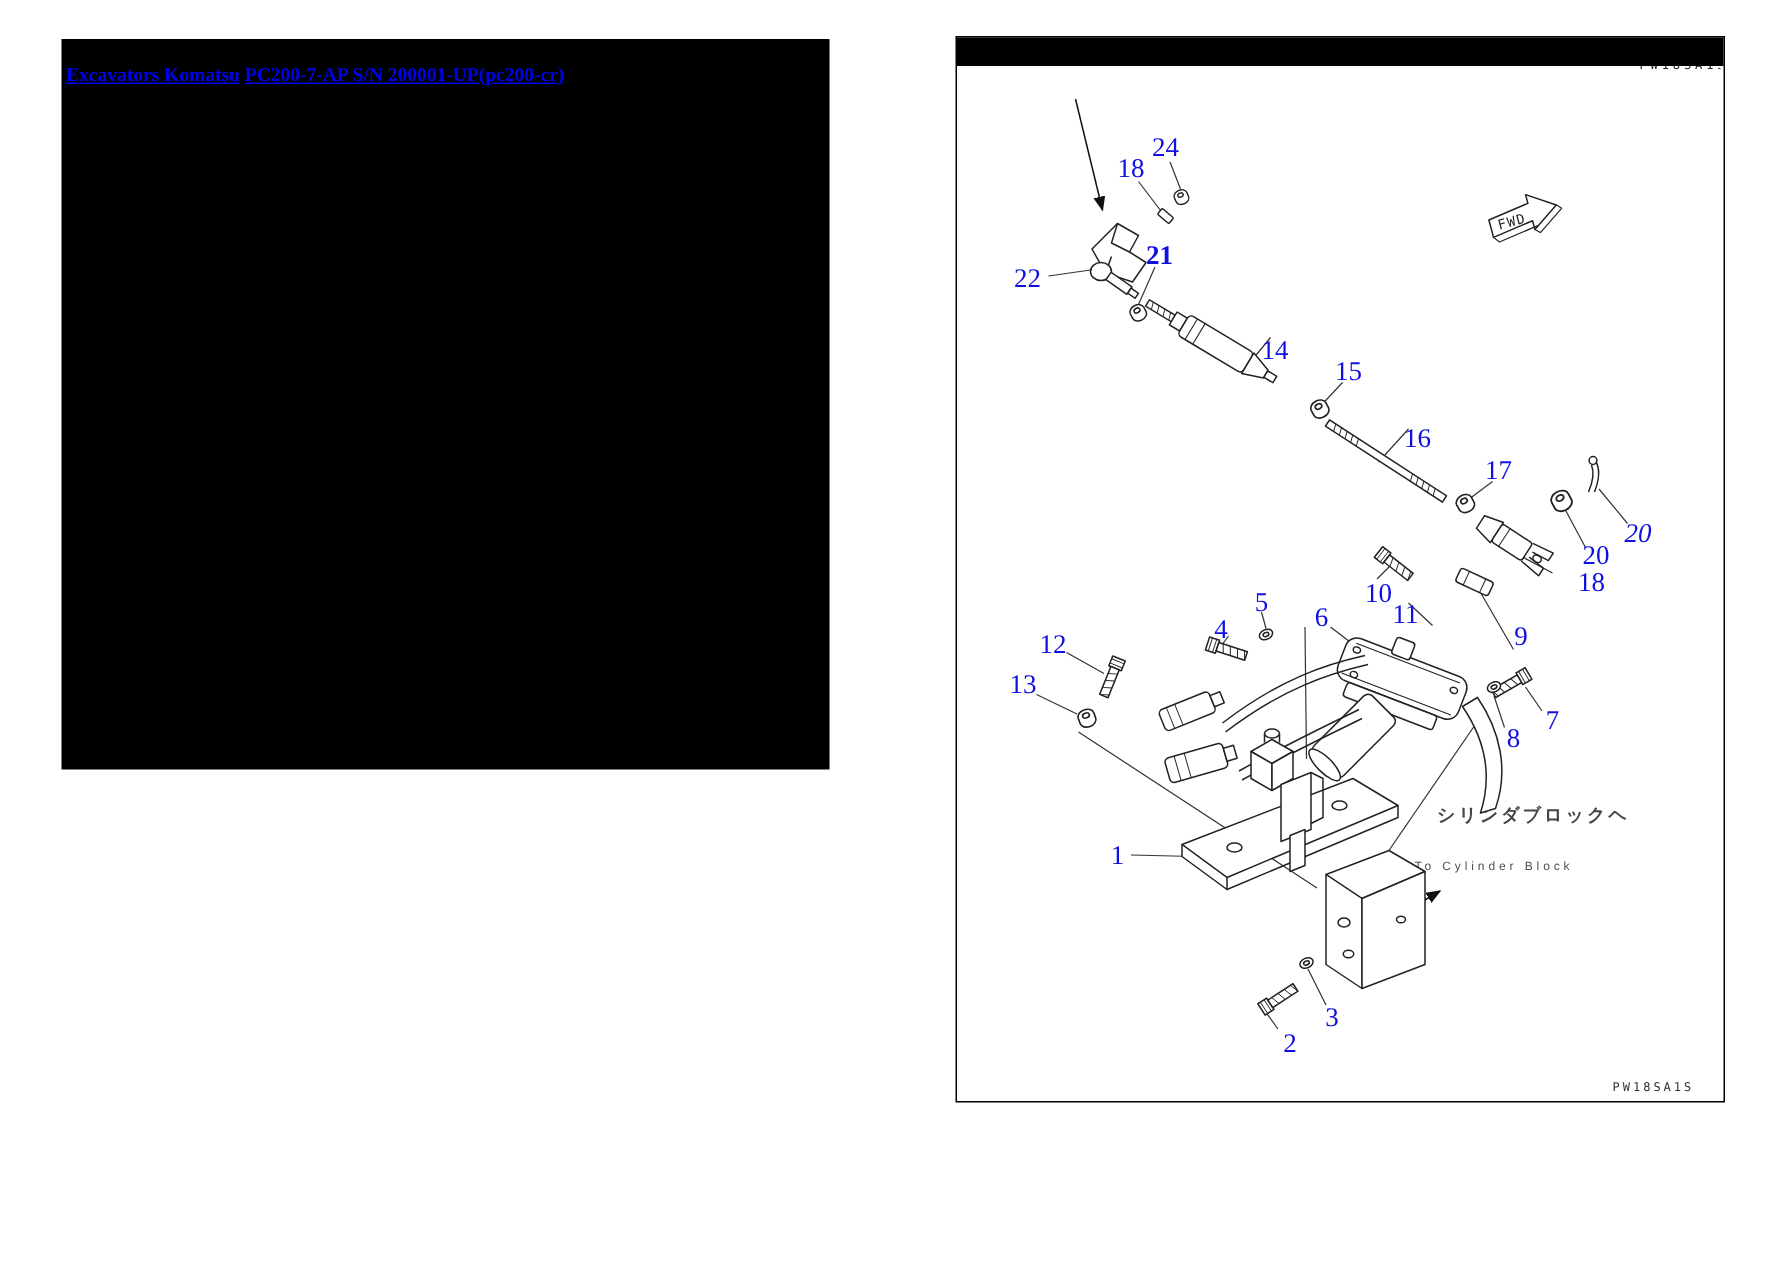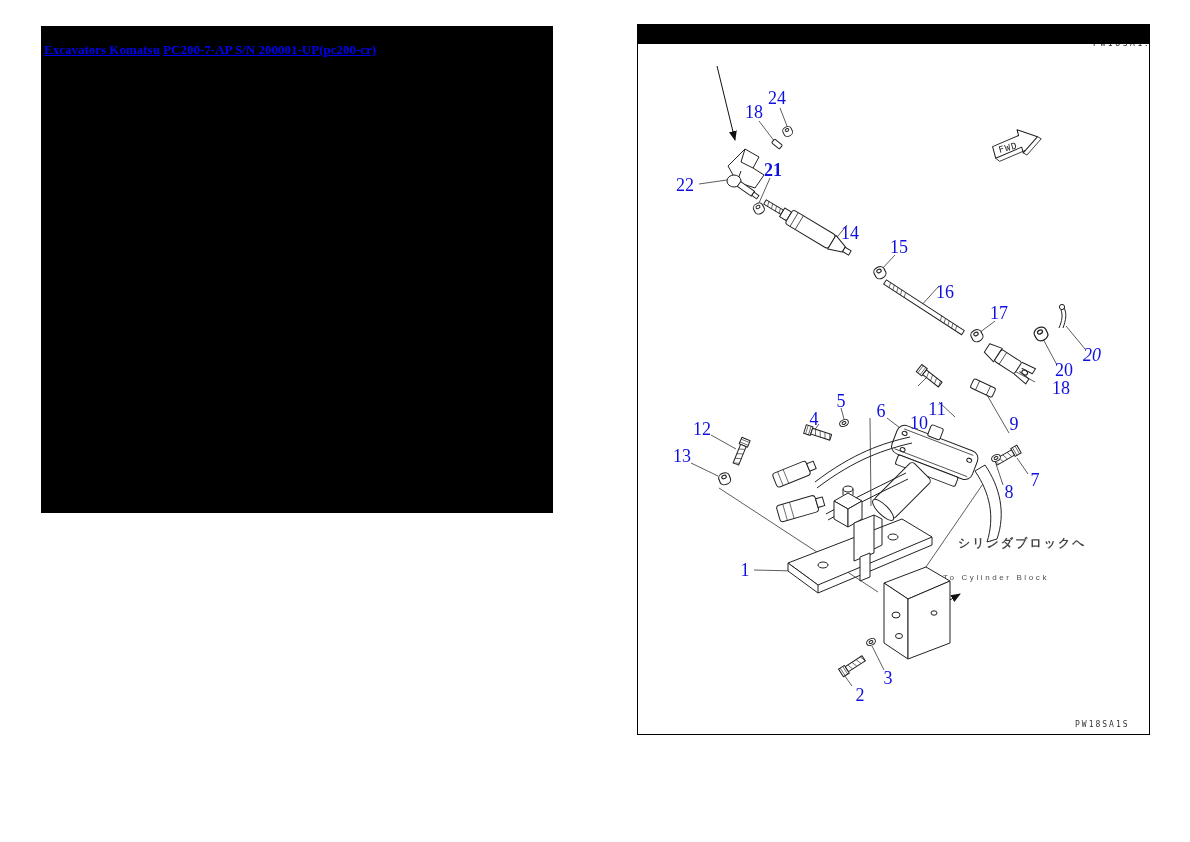--- a/index.html
+++ b/index.html
@@ -237,21 +237,21 @@
   <div class="callouts">
       <div class="callout" style="left: 107px; top: 545px;">1</div>
       <div class="callout" style="left: 222px; top: 670px;">2</div>
       <div class="callout" style="left: 250px; top: 653px;">3</div>
       <div class="callout" style="left: 176px; top: 394px;">4</div>
       <div class="callout" style="left: 203px; top: 376px;">5</div>
       <div class="callout" style="left: 243px; top: 386px;">6</div>
       <div class="callout" style="left: 397px; top: 455px;">7</div>
       <div class="callout" style="left: 371px; top: 467px;">8</div>
       <div class="callout" style="left: 376px; top: 399px;">9</div>
-      <div class="callout" style="left: 281px; top: 370px; margin-top: 28px;">10</div>
+      <div class="callout" style="left: 281px; top: 370px;">10</div>
       <div class="callout" style="left: 299px; top: 384px;">11</div>
       <div class="callout" style="left: 64px; top: 404px;">12</div>
       <div class="callout" style="left: 44px; top: 431px;">13</div>
       <div class="callout" style="left: 212px; top: 208px;">14</div>
       <div class="callout" style="left: 261px; top: 222px;">15</div>
       <div class="callout" style="left: 307px; top: 252px; margin-top: 15px;">16</div>
       <div class="callout" style="left: 361px; top: 288px;">17</div>
       <div class="callout" style="left: 423px; top: 363px;">18</div>
       <div class="callout" style="left: 426px; top: 345px;">20</div>
       <div class="callout" style="left: 454px; top: 330px; font-style: italic;">20</div>

